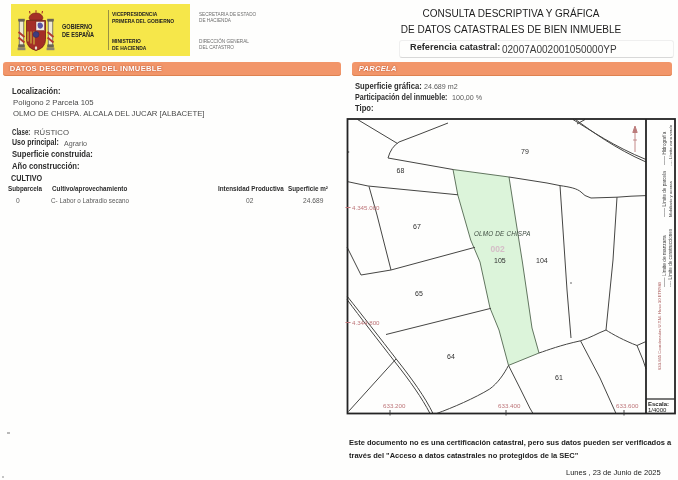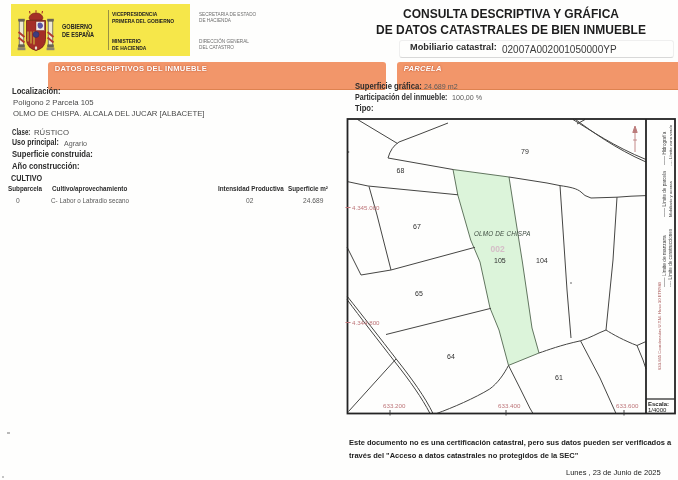--- a/index.html
+++ b/index.html
@@ -2,22 +2,22 @@
 <html><head>
 <meta charset="utf-8">
 <style>
   html,body{margin:0;padding:0;}
   body{width:678px;height:480px;position:relative;background:#fefefd;
        font-family:"Liberation Sans",sans-serif;overflow:hidden;}
   .abs{position:absolute;white-space:nowrap;}
   .b{font-weight:bold;color:#2c2c2c;font-size:9px;transform:scaleX(0.85);transform-origin:0 0;}
   .r{color:#4a4a4a;font-size:8px;transform:scaleX(0.97);transform-origin:0 0;}
   .v{color:#5a5a5a;font-size:7.5px;transform:scaleX(0.95);transform-origin:0 0;}
-  .banner{position:absolute;height:28px;background:#f2966a;border-radius:3px;box-shadow:inset 0 -1px 0 #de8250;
-          color:#ffffff;font-weight:bold;font-size:8px;line-height:14px;margin-left:45px;}
+  .banner{position:absolute;height:14px;background:#f2966a;border-radius:3px;box-shadow:inset 0 -1px 0 #de8250;
+          color:#ffffff;font-weight:bold;font-size:8px;line-height:14px;}
   .banner span{display:inline-block;transform:scaleX(0.95);transform-origin:0 0;
           padding-left:7px;text-shadow:0 0 2px rgba(170,60,30,.9);letter-spacing:.3px;}
 </style>
 </head>
 <body>
 
 <div class="abs" style="left:11px;top:4px;width:179px;height:52px;background:#f6e74a;"></div>
 
 <svg class="abs" style="left:17px;top:10px;" width="38" height="42" viewBox="0 0 38 42">
 
@@ -44,23 +44,23 @@
   <circle cx="19" cy="24.5" r="3" fill="#3f3c7e" stroke="#2a2858" stroke-width="0.5"></circle>
   <path d="M19,36 q2.5,2 0,4 q-2.5,-2 0,-4" fill="#e8e2d0"></path>
 </svg>
 <div class="abs" style="left:62px;top:23px;font-weight:bold;font-size:6.8px;line-height:7.5px;color:#222;transform:scaleX(0.82);transform-origin:0 0;">GOBIERNO<br>DE ESPAÑA</div>
 <div class="abs" style="left:108px;top:10px;width:1px;height:40px;background:#3a3a3a;opacity:.5;"></div>
 <div class="abs" style="left:112px;top:10px;font-weight:bold;font-size:6.2px;line-height:7px;color:#222;transform:scaleX(0.8);transform-origin:0 0;">VICEPRESIDENCIA<br>PRIMERA DEL GOBIERNO</div>
 <div class="abs" style="left:112px;top:36.5px;font-weight:bold;font-size:6.2px;line-height:7px;color:#222;transform:scaleX(0.8);transform-origin:0 0;">MINISTERIO<br>DE HACIENDA</div>
 <div class="abs" style="left:199px;top:11px;font-size:5.5px;line-height:6px;color:#6e6e6e;transform:scaleX(0.85);transform-origin:0 0;">SECRETARIA DE ESTADO<br>DE HACIENDA</div>
 <div class="abs" style="left:199px;top:38px;font-size:5.5px;line-height:6px;color:#6e6e6e;transform:scaleX(0.85);transform-origin:0 0;">DIRECCIÓN GENERAL<br>DEL CATASTRO</div>
 
-<div class="abs" style="left:344px;top:5.5px;width:334px;text-align:center;font-weight:bold;font-size:12px;line-height:16.8px;color:#1d1d1d;">CONSULTA DESCRIPTIVA Y GRÁFICA<br>DE DATOS CATASTRALES DE BIEN INMUEBLE</div>
+<div class="abs" style="left:344px;top:5.5px;width:334px;text-align:center;font-weight:normal;font-size:10px;line-height:16.8px;color:#1d1d1d;">CONSULTA DESCRIPTIVA Y GRÁFICA<br>DE DATOS CATASTRALES DE BIEN INMUEBLE</div>
 <div class="abs" style="left:399px;top:40px;width:273px;height:16px;border:1px solid #efefef;border-bottom-color:#d8d8d8;border-radius:3px;"></div>
-<div class="abs" style="left:410px;top:42px;font-weight:bold;font-size:9.2px;color:#2c2c2c;">Mobiliario catastral:</div>
+<div class="abs" style="left:410px;top:42px;font-weight:bold;font-size:9.2px;color:#2c2c2c;">Referencia catastral:</div>
 <div class="abs" style="left:502px;top:43.5px;font-size:10px;color:#3a3a3a;">02007A002001050000YP</div>
 
 <div class="banner" style="left:3px;top:62px;width:338px;"><span>DATOS DESCRIPTIVOS DEL INMUEBLE</span></div>
 <div class="banner" style="left:352px;top:62px;width:320px;font-style:italic;"><span>PARCELA</span></div>
 
 <div class="abs b" style="left:12px;top:86px;">Localización:</div>
 <div class="abs r" style="left:13px;top:98px;">Polígono 2 Parcela 105</div>
 <div class="abs r" style="left:13px;top:109px;">OLMO DE CHISPA. ALCALA DEL JUCAR [ALBACETE]</div>
 
 <div class="abs b" style="left:12px;top:127px;transform:scaleX(0.68);">Clase:</div>

